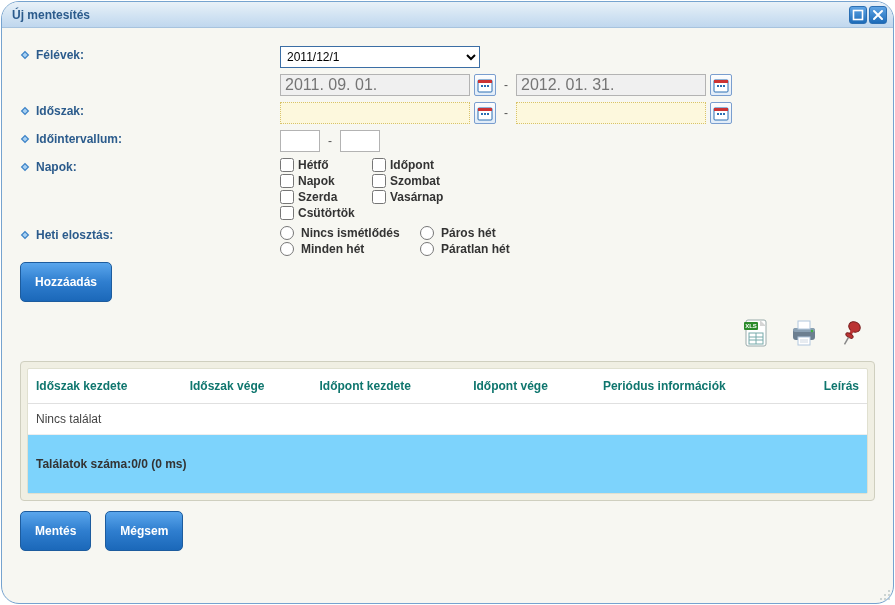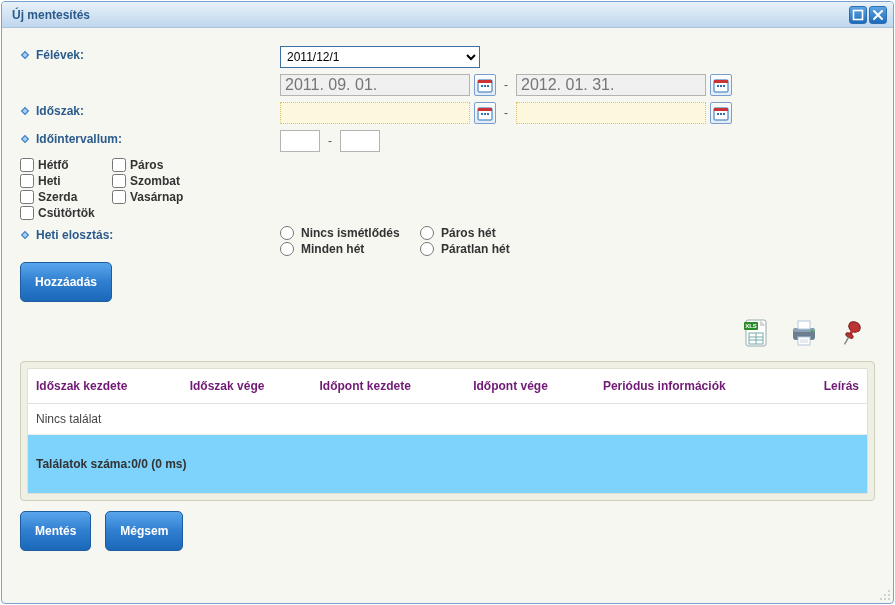--- a/index.html
+++ b/index.html
@@ -12,21 +12,21 @@
     width: 895px;
     height: 605px;
     position: relative;
     color: #333;
   }
   .window {
     width: 893px;
     height: 603px;
     margin: 1px;
     border: 1px solid #76a3cf;
-    border-radius: 4px;
+    border-radius: 18px;
     background: #f7f7f2;
     display: flex;
     flex-direction: column;
     overflow: hidden;
   }
   .titlebar {
     height: 26px;
     background: linear-gradient(to bottom, #e9f1f8 0%, #d3e4f3 50%, #c0d7ee 100%);
     border-bottom: 1px solid #a7c3de;
     display: flex;
@@ -167,21 +167,21 @@
   }
   table.grid {
     width: 100%;
     border-collapse: collapse;
     font-size: 12px;
   }
   table.grid th {
     text-align: left;
     padding: 10px 8px;
     border-bottom: 1px solid #e0e0e0;
-    color: #701a75;
+    color: #0f766e;
     font-weight: bold;
   }
   table.grid td {
     padding: 8px;
     border-bottom: 1px solid #eee;
     color: #444;
   }
   .grid-footer {
     padding: 22px 8px;
     background: #7dd3fc;
@@ -306,33 +306,40 @@
         <span>Időintervallum:</span>
       </div>
       <div class="form-ctrl">
         <input class="tiny-input" value="" style="">
         <span class="sep">-</span>
         <input class="tiny-input" value="" style="">
       </div>
     </div>
 
     <div class="form-row">
+      <div class="form-label">
+        <svg class="diamond-icon" viewBox="0 0 10 10">
+            <rect x="2" y="2" width="6" height="6" transform="rotate(45 5 5)" fill="#3b82c6"></rect>
+            <rect x="3.2" y="3.2" width="3.6" height="3.6" transform="rotate(45 5 5)" fill="#a9d1f3"></rect>
+          </svg>
+        <span>Napok:</span>
+      </div>
       <div class="form-ctrl">
         <div class="days-grid">
           <span class="chk-wrap">
               <input type="checkbox" style="">
               <label>Hétfő</label>
             </span>
           <span class="chk-wrap">
               <input type="checkbox" style="">
-              <label>Páros</label>
-            </span>
-          <span class="chk-wrap">
-              <input type="checkbox" style="">
-              <label>Heti</label>
+              <label>Időpont</label>
+            </span>
+          <span class="chk-wrap">
+              <input type="checkbox" style="">
+              <label>Napok</label>
             </span>
           <span class="chk-wrap">
               <input type="checkbox" style="">
               <label>Szombat</label>
             </span>
           <span class="chk-wrap">
               <input type="checkbox" style="">
               <label>Szerda</label>
             </span>
           <span class="chk-wrap">

